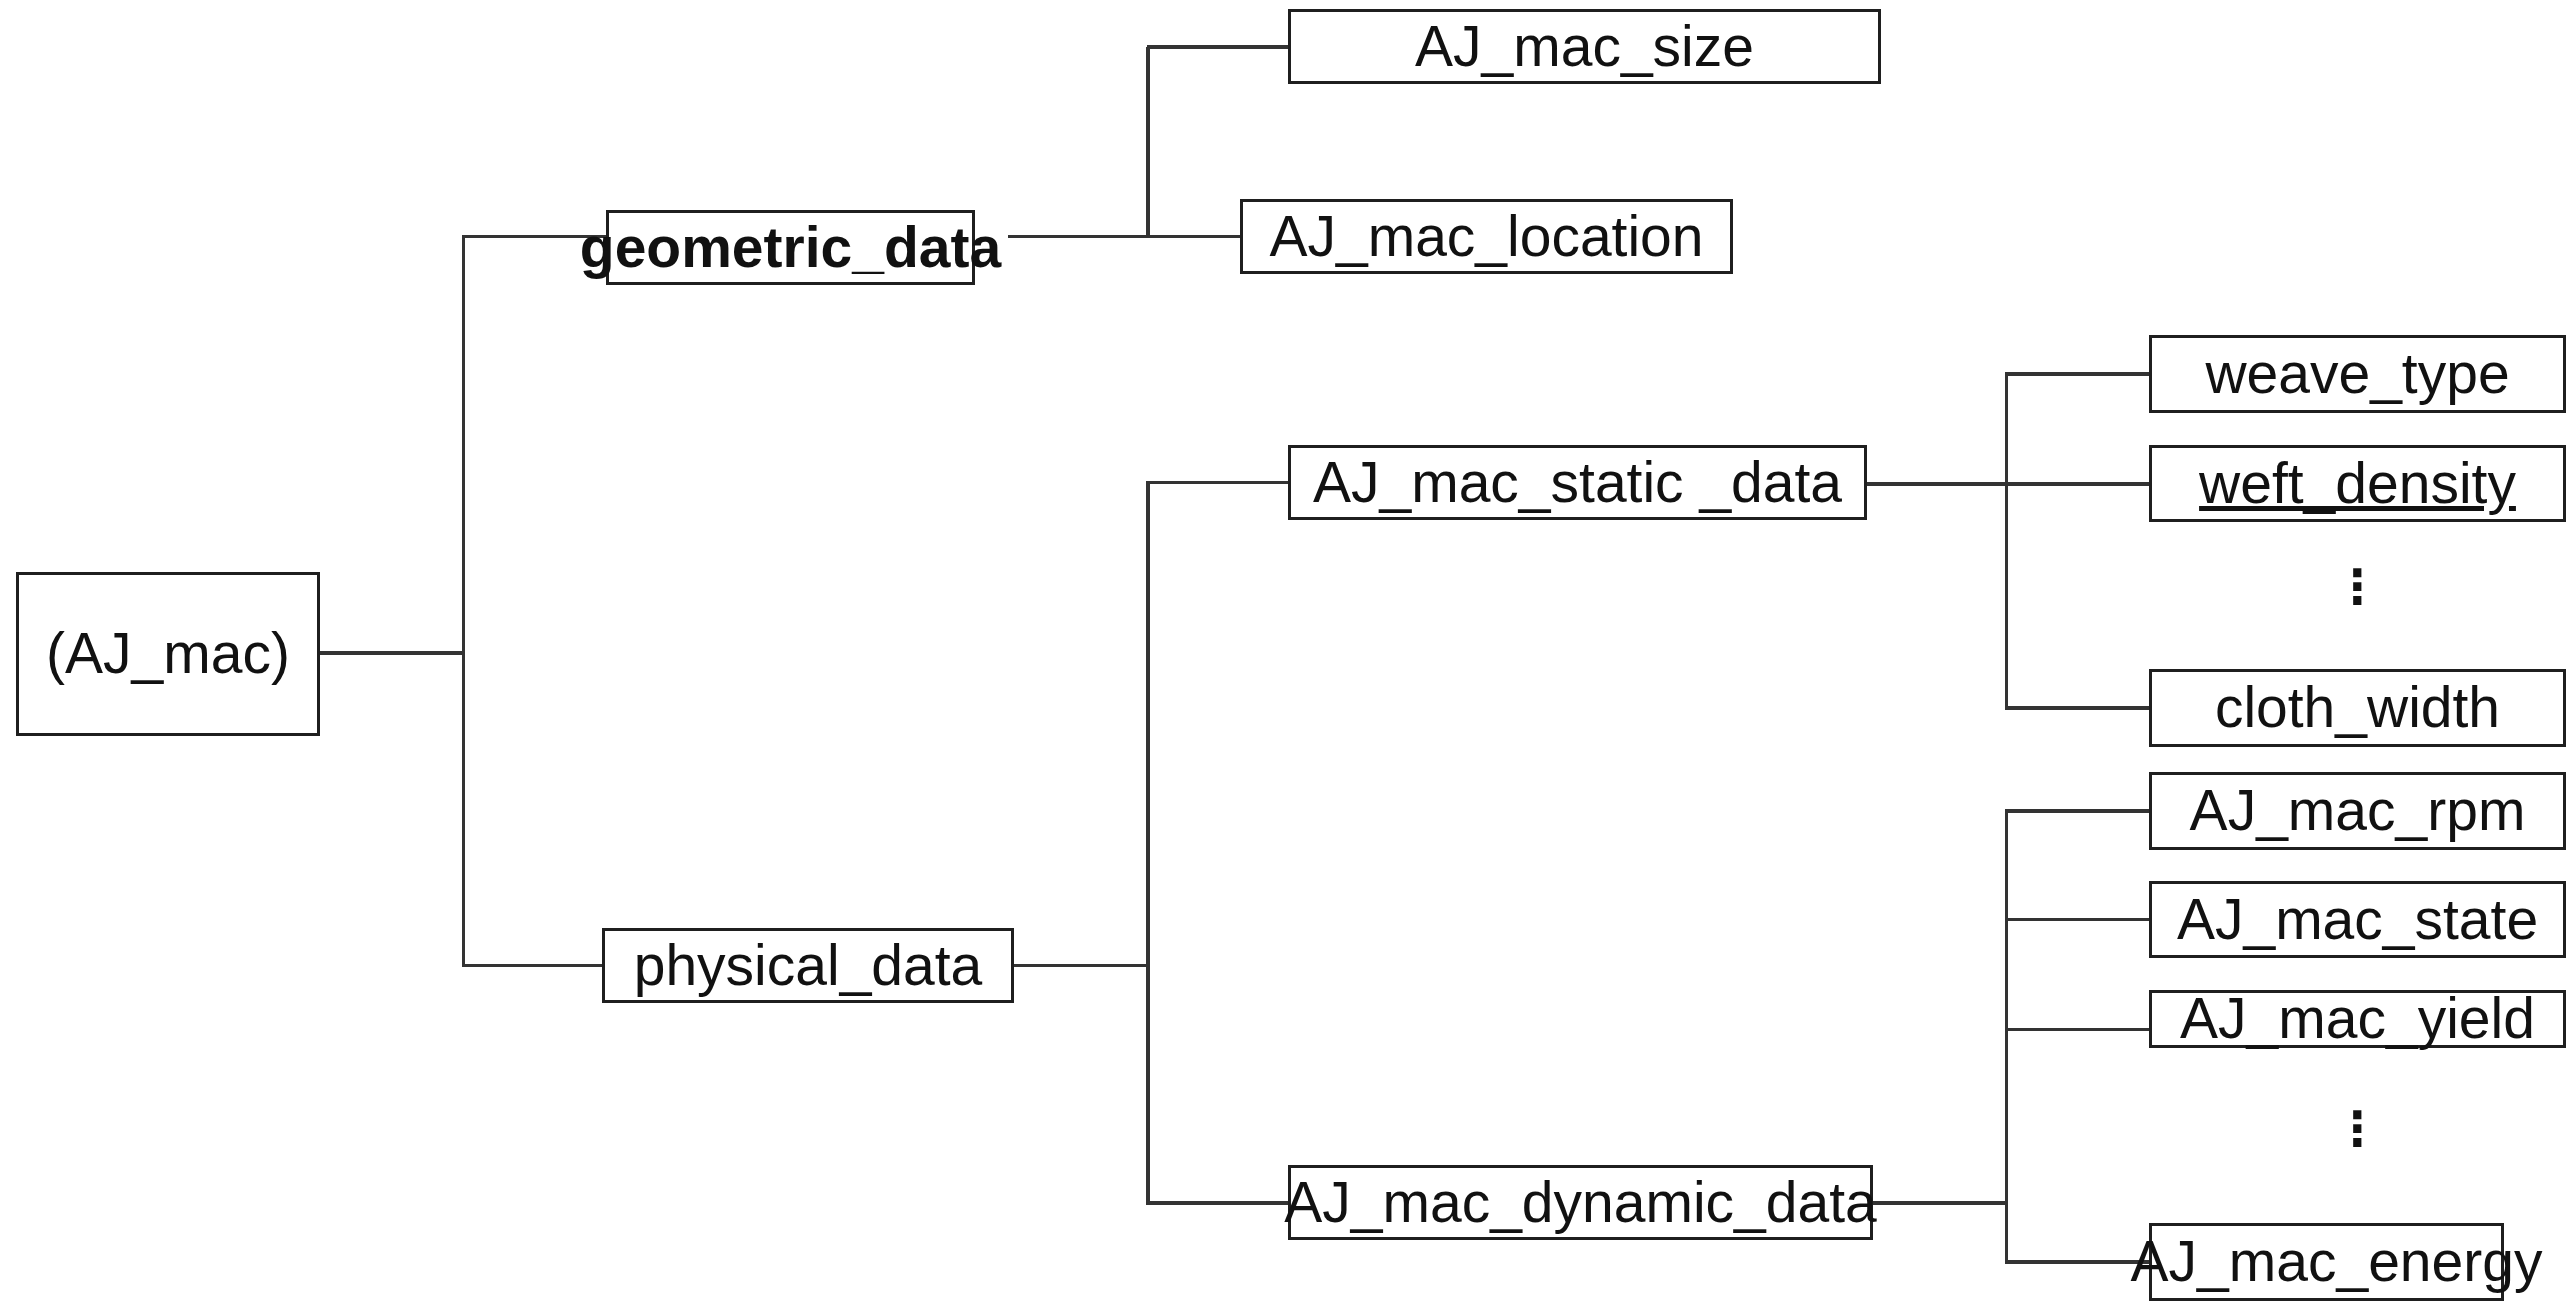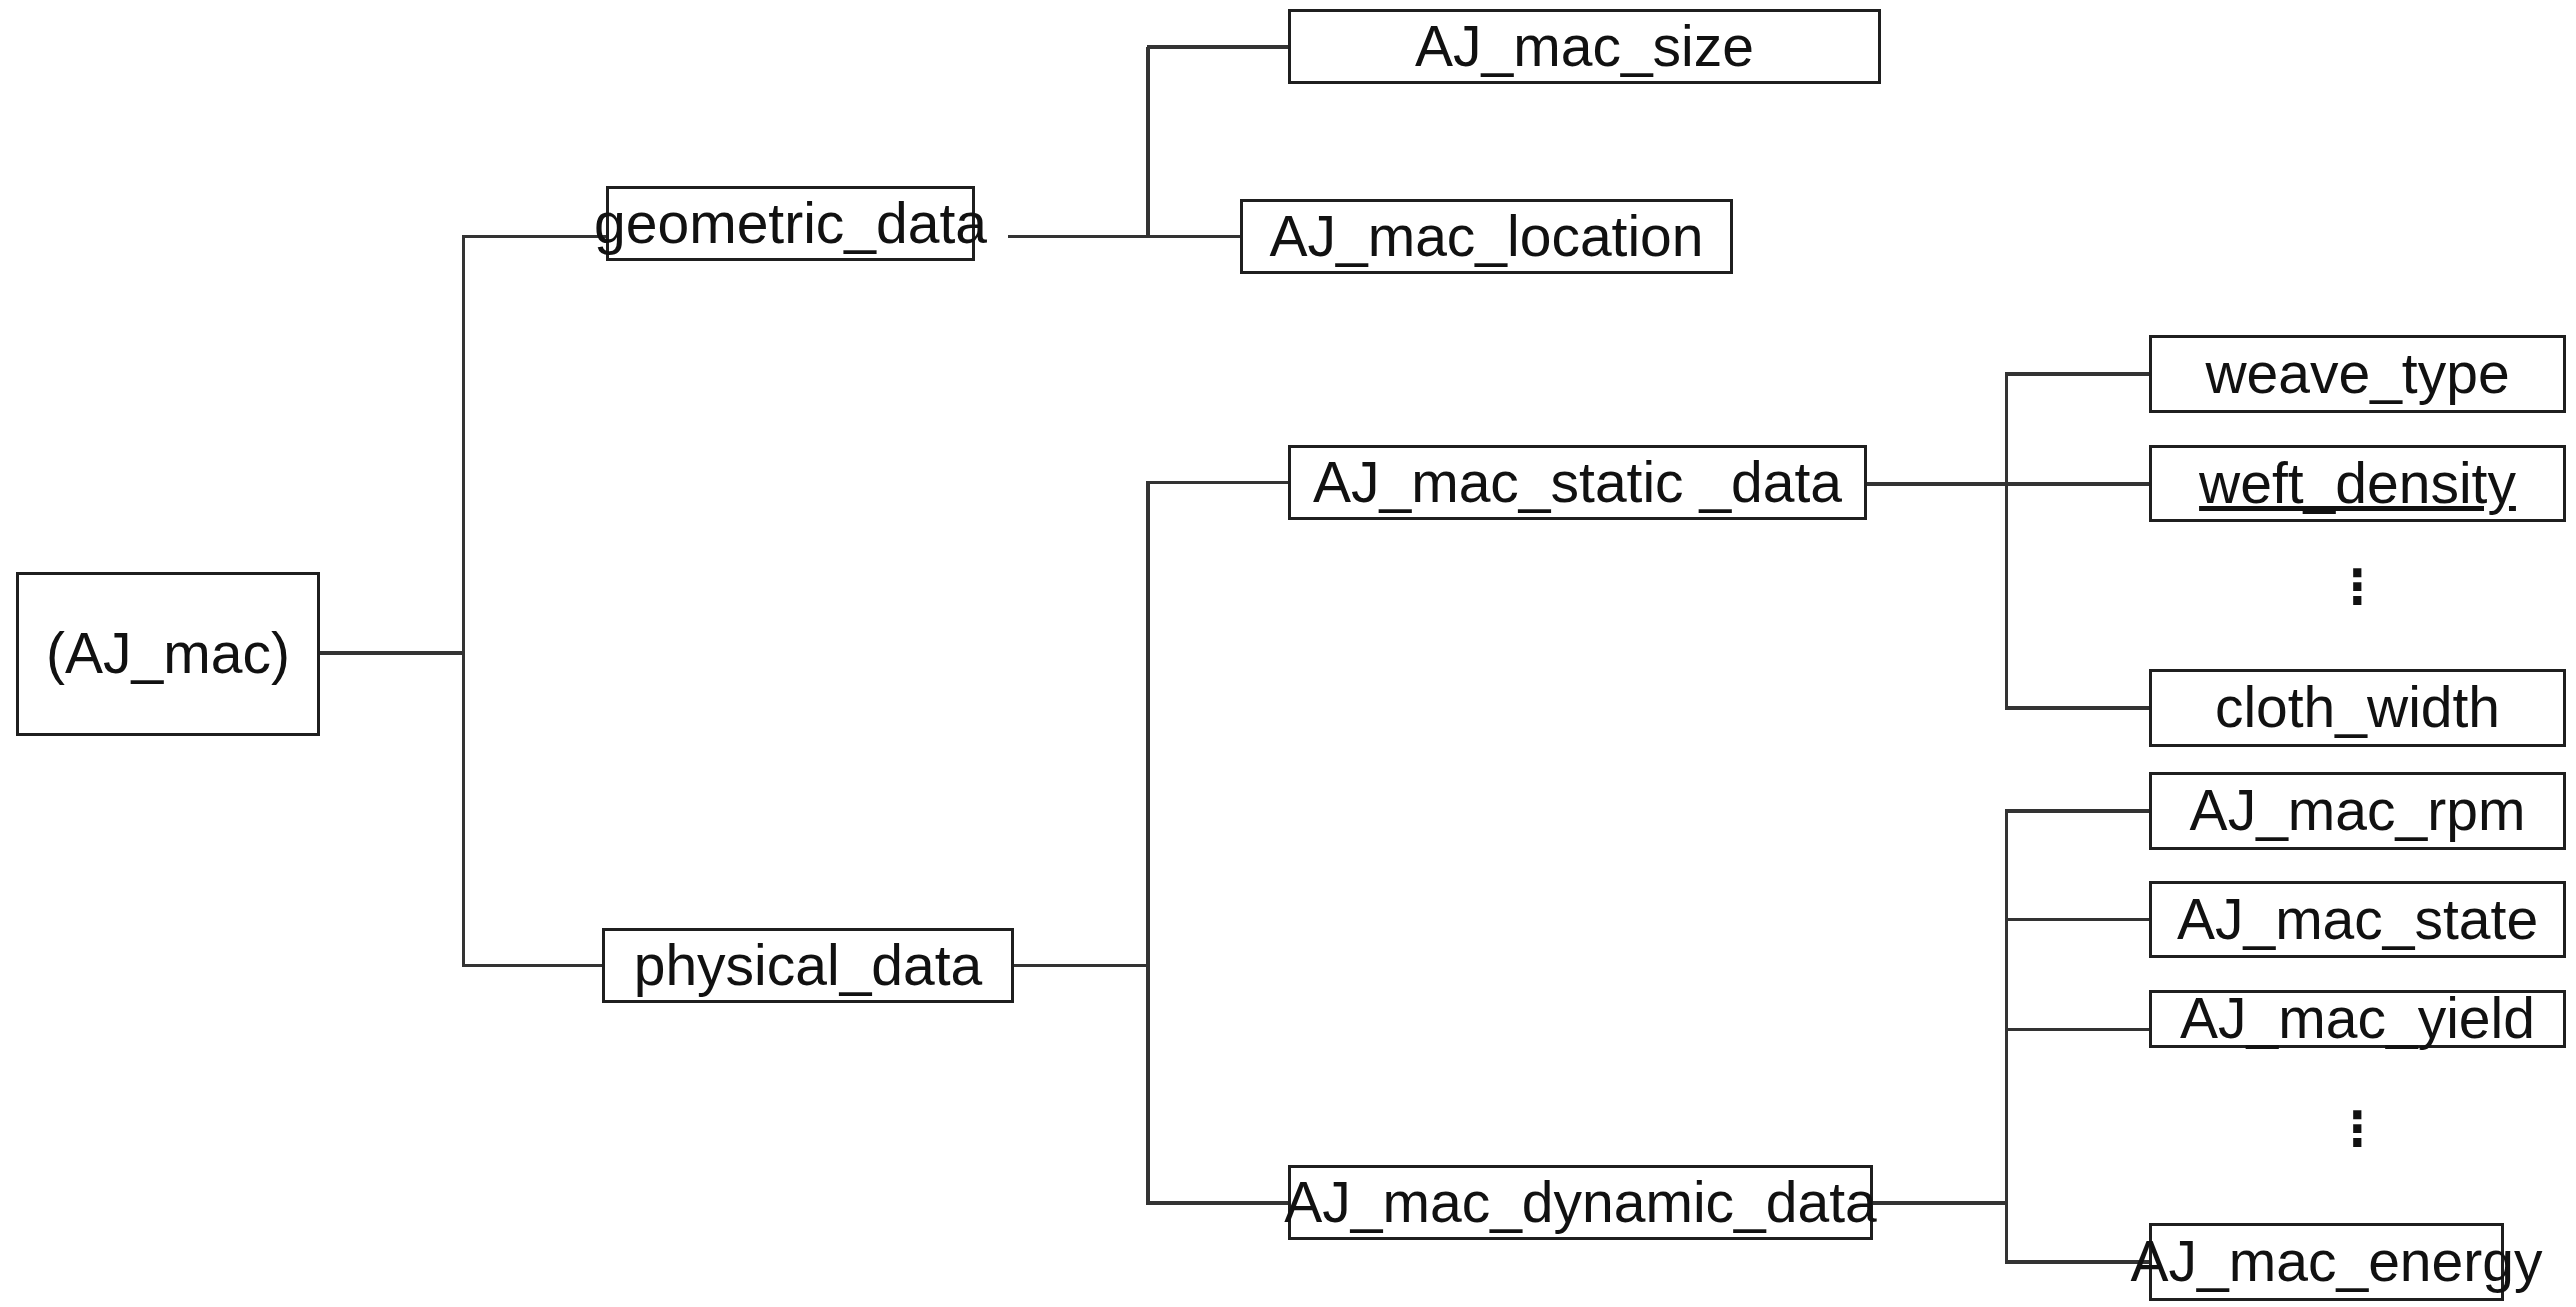--- a/index.html
+++ b/index.html
@@ -51,21 +51,21 @@
     display: flex;
     align-items: center;
     justify-content: center;
     color: var(--text);
     font-family: "DejaVu Sans", sans-serif;
     font-size: 47px;
     font-weight: bold;
   }
   
   #n-root      { left: 16px;   top: 572px;  width: 304px; height: 164px; }
-  #n-geo       { left: 606px;  top: 186px;  width: 369px; height: 75px; }
+  #n-geo       { left: 606px;  top: 210px;  width: 369px; height: 75px; font-weight: bold; }
   #n-phys      { left: 602px;  top: 928px; width: 412px; height: 75px; }
   #n-size      { left: 1288px; top: 9px;   width: 593px; height: 75px; }
   #n-loc       { left: 1240px; top: 199px;  width: 493px; height: 75px; }
   #n-static    { left: 1288px; top: 445px;  width: 579px; height: 75px; }
   #n-dynamic   { left: 1288px; top: 1165px; width: 585px; height: 75px; }
   #n-weave     { left: 2149px; top: 335px;  width: 417px; height: 78px; }
   #n-weft      { left: 2149px; top: 445px;  width: 417px; height: 77px; text-decoration: underline; }
   #n-cloth     { left: 2149px; top: 669px;  width: 417px; height: 78px; }
   #n-rpm       { left: 2149px; top: 772px; width: 417px; height: 78px; }
   #n-state     { left: 2149px; top: 881px; width: 417px; height: 77px; }

